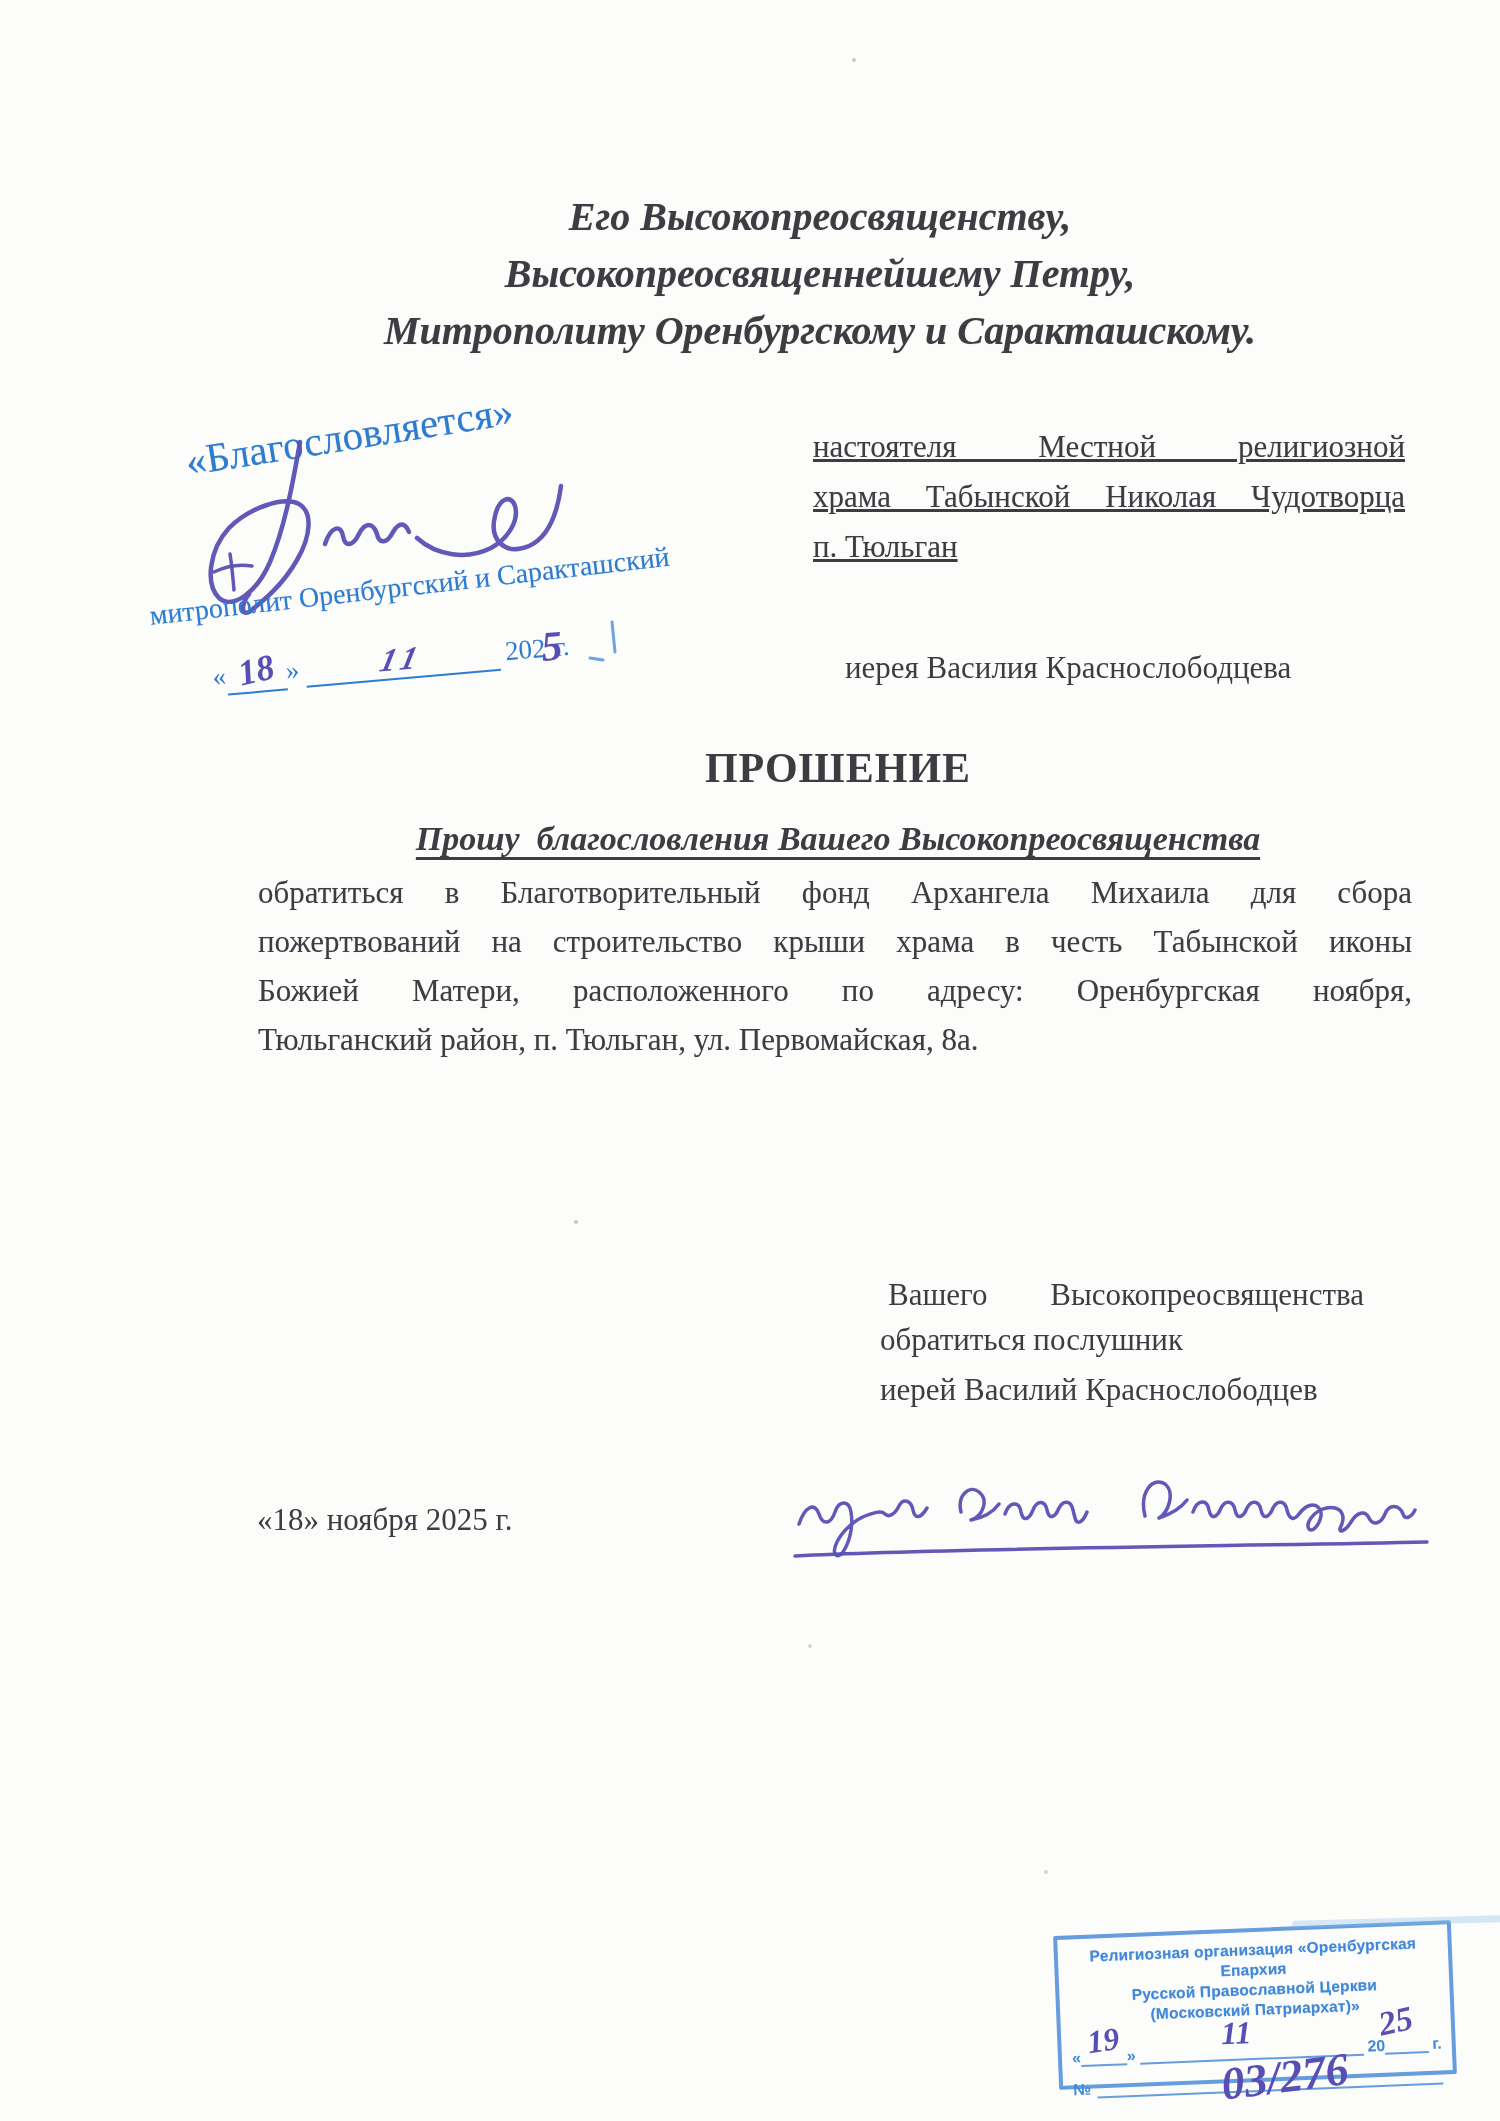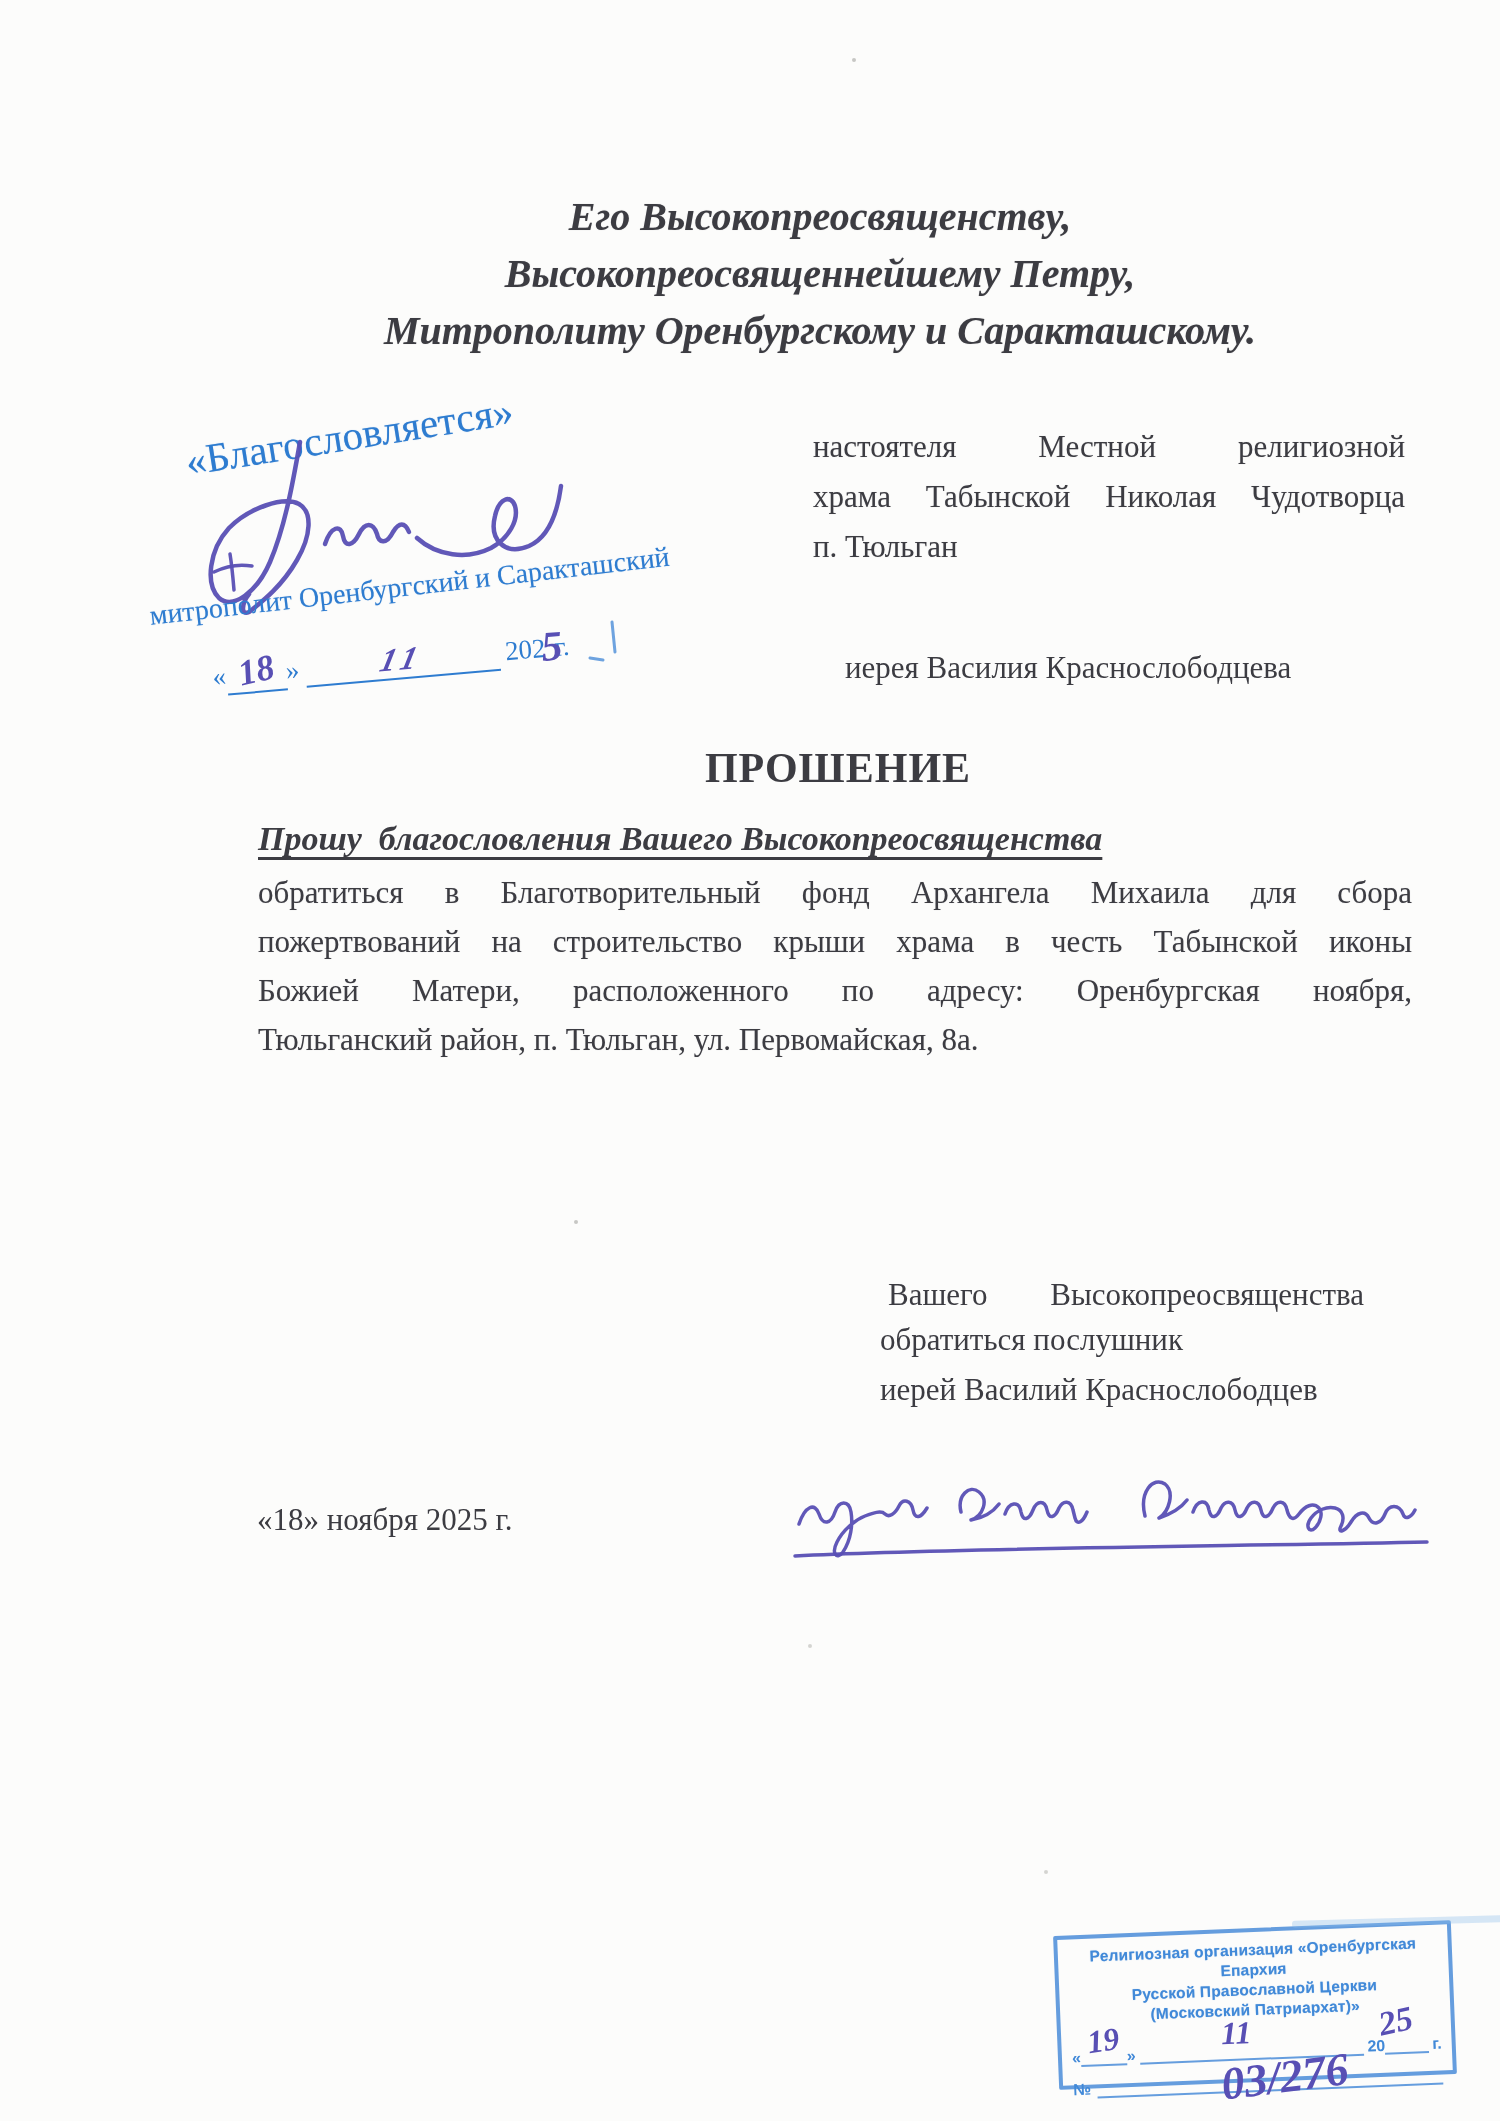--- a/index.html
+++ b/index.html
@@ -11,26 +11,26 @@
     overflow:hidden;position:relative;
   }
   .abs{position:absolute;}
 
   
   .letter-header{left:120px;top:188px;width:1400px;text-align:center;
     font-weight:bold;font-style:italic;font-size:40px;line-height:57px;
     text-shadow:0 0 1px rgba(50,50,60,.25);}
   .addressee{left:813px;top:422px;width:592px;font-size:31px;line-height:50px;
     text-shadow:0 0 1px rgba(50,50,60,.22);}
-  .addressee > div{text-align:justify;text-align-last:justify;}
+  .addressee > div{text-align:justify;text-align-last:justify;text-decoration:underline;}
   .addressee > div:last-child{text-align-last:left;}
   .addressee-person{left:845px;top:650px;font-size:31px;}
   .petition-title{left:258px;top:744px;width:1160px;text-align:center;
     font-weight:bold;font-size:42px;letter-spacing:1px;}
-  .petition-subtitle{left:258px;top:820px;width:1160px;
+  .petition-subtitle{left:258px;top:820px;width:1160px;text-align:center;
     font-weight:bold;font-style:italic;font-size:34px;white-space:pre-wrap;
     text-decoration:underline;text-decoration-thickness:3px;text-underline-offset:7px;}
   .petition-body{left:258px;top:868px;width:1154px;font-size:31px;line-height:49px;
     text-shadow:0 0 1px rgba(50,50,60,.22);}
   .petition-body > div{text-align:justify;text-align-last:justify;}
   .petition-body > div:last-child{text-align-last:left;}
   .closing{left:880px;top:1272px;width:484px;font-size:31px;line-height:45px;}
   .closing .spread{text-align:justify;text-align-last:justify;margin-left:8px;}
   .closing-signatory{left:880px;top:1372px;font-size:31px;}
   .date-line{left:257px;top:1502px;font-size:31px;}

